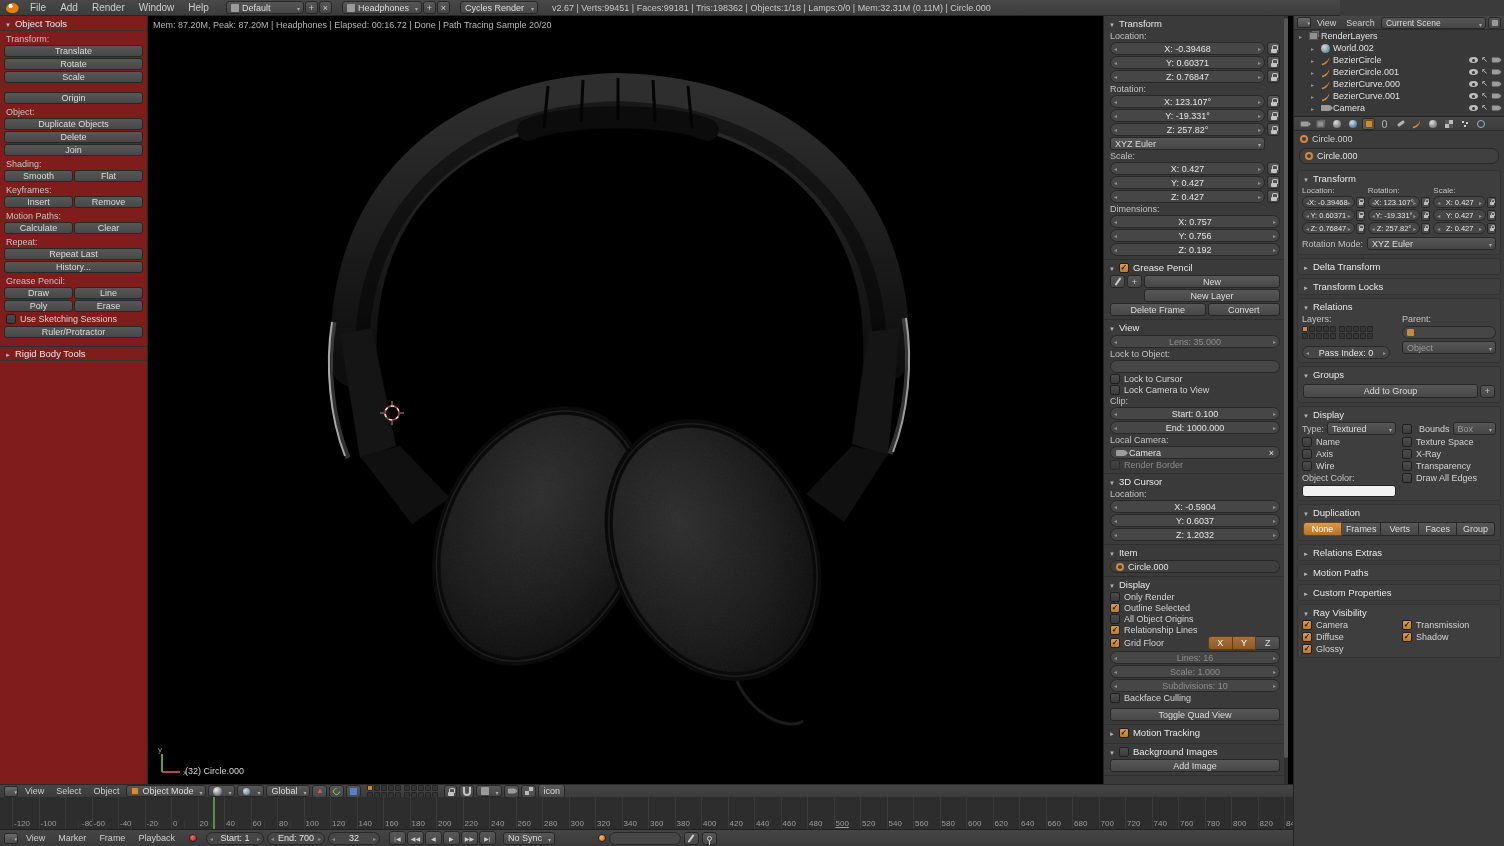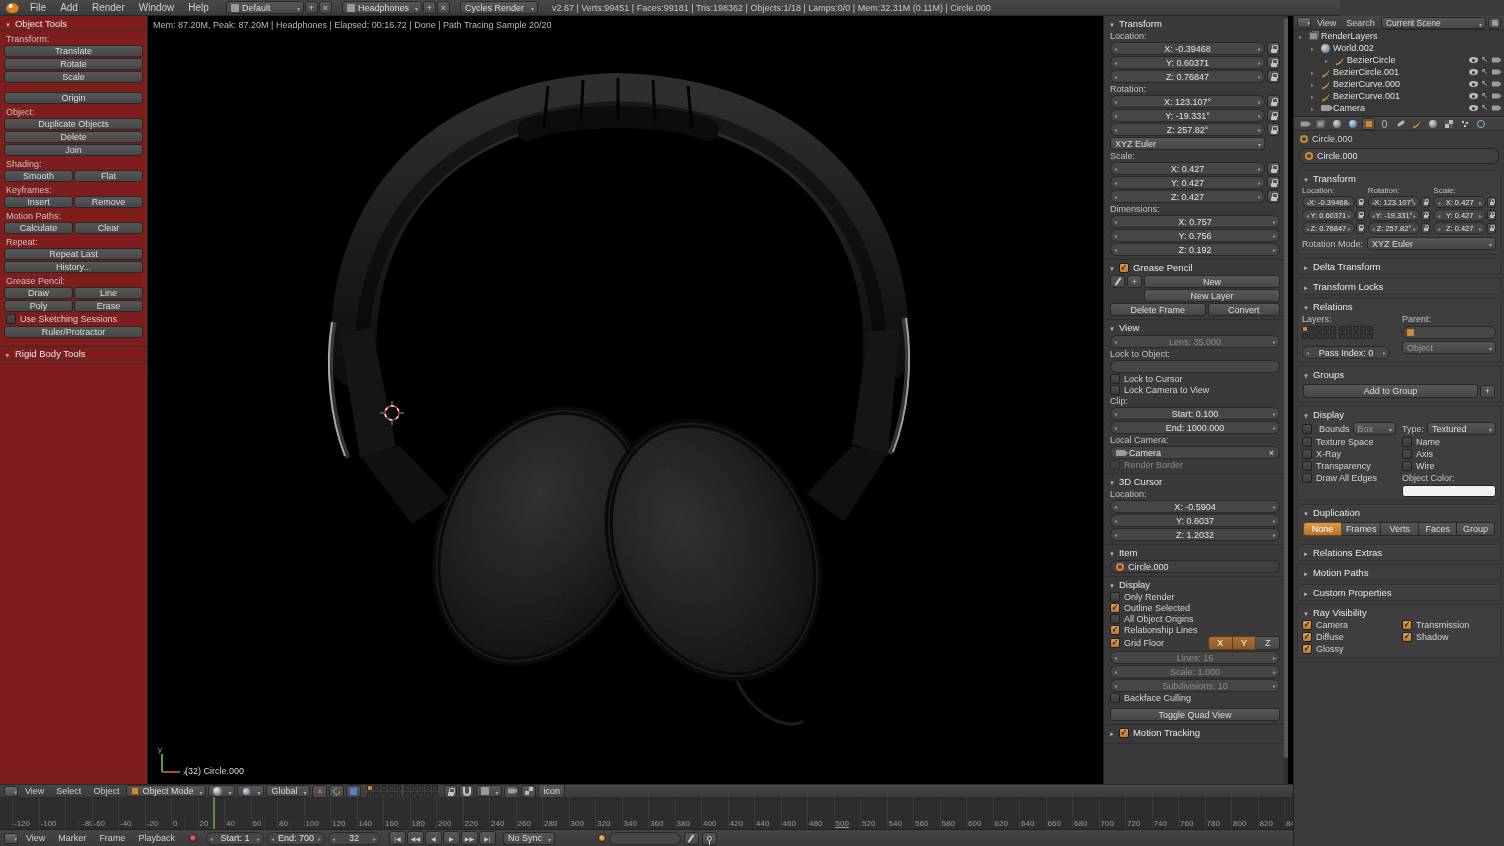--- a/index.html
+++ b/index.html
@@ -574,20 +574,30 @@
     </div>
 
     <div class="np-panel">
       <div class="phead">
           <span class="tri-c"></span>
           <span class="cb on"></span>
           <span>Motion Tracking</span>
         </div>
     </div>
 
+    <div class="np-panel">
+      <div class="phead">
+          <span class="tri-o"></span>
+          <span class="cb"></span>
+          <span>Background Images</span>
+        </div>
+      <div class="np-body">
+        <div class="btn npbtn">Add Image</div>
+      </div>
+    </div>
   </div>
 </div>
 
 <div id="view3d-header" class="abs">
   <span class="edicon"></span>
   <span class="menu">View</span>
   <span class="menu">Select</span>
   <span class="menu">Object</span>
   <div class="dd">
     <span class="cube-ico"></span>
@@ -857,21 +867,21 @@
       <div class="ol-row" style="padding-left: 5px;">
         <span class="ol-tri">▸</span>
         <span class="ico ico-renderlayers"></span>
         <span class="ol-label">RenderLayers</span>
       </div>
       <div class="ol-row" style="padding-left: 17px;">
         <span class="ol-tri">▸</span>
         <span class="ico ico-world"></span>
         <span class="ol-label">World.002</span>
       </div>
-      <div class="ol-row" style="padding-left: 31px;">
+      <div class="ol-row" style="padding-left: 17px;">
         <span class="ol-tri">▸</span>
         <span class="ico ico-curve"></span>
         <span class="ol-label">BezierCircle</span>
         <span class="ol-sp"></span>
         <span class="r-eye"></span>
         <span class="r-ptr">↖</span>
         <span class="ico ico-camera r-cam"></span>
       </div>
       <div class="ol-row" style="padding-left: 17px;">
         <span class="ol-tri">▸</span>
@@ -1117,20 +1127,42 @@
   </div>
 
   <div class="ppanel">
     <div class="phead">
         <span class="tri-o"></span>
         <span>Display</span>
       </div>
     <div class="twocol">
       <div>
         <div class="row" style="gap:3px;">
+          <span class="label">Type:</span>
+          <div class="dd grow">
+              <span>Textured</span>
+            </div>
+        </div>
+        <div class="cbrow">
+            <span class="cb"></span>
+            <span class="cbl">Name</span>
+          </div>
+        <div class="cbrow">
+            <span class="cb"></span>
+            <span class="cbl">Axis</span>
+          </div>
+        <div class="cbrow">
+            <span class="cb"></span>
+            <span class="cbl">Wire</span>
+          </div>
+        <span class="label">Object Color:</span>
+        <div class="swatch"></div>
+      </div>
+      <div>
+        <div class="row" style="gap:3px;">
           <span class="cb"></span>
           <span class="cbl">Bounds</span>
           <div class="dd dim grow">
               <span style="color:#9a9a9a;">Box</span>
             </div>
         </div>
         <div class="cbrow">
             <span class="cb"></span>
             <span class="cbl">Texture Space</span>
           </div>
@@ -1139,42 +1171,20 @@
             <span class="cbl">X-Ray</span>
           </div>
         <div class="cbrow">
             <span class="cb"></span>
             <span class="cbl">Transparency</span>
           </div>
         <div class="cbrow">
             <span class="cb"></span>
             <span class="cbl">Draw All Edges</span>
           </div>
-      </div>
-      <div>
-        <div class="row" style="gap:3px;">
-          <span class="label">Type:</span>
-          <div class="dd grow">
-              <span>Textured</span>
-            </div>
-        </div>
-        <div class="cbrow">
-            <span class="cb"></span>
-            <span class="cbl">Name</span>
-          </div>
-        <div class="cbrow">
-            <span class="cb"></span>
-            <span class="cbl">Axis</span>
-          </div>
-        <div class="cbrow">
-            <span class="cb"></span>
-            <span class="cbl">Wire</span>
-          </div>
-        <span class="label">Object Color:</span>
-        <div class="swatch"></div>
       </div>
     </div>
   </div>
 
   <div class="ppanel">
     <div class="phead">
         <span class="tri-o"></span>
         <span>Duplication</span>
       </div>
     <div class="pp-body">

